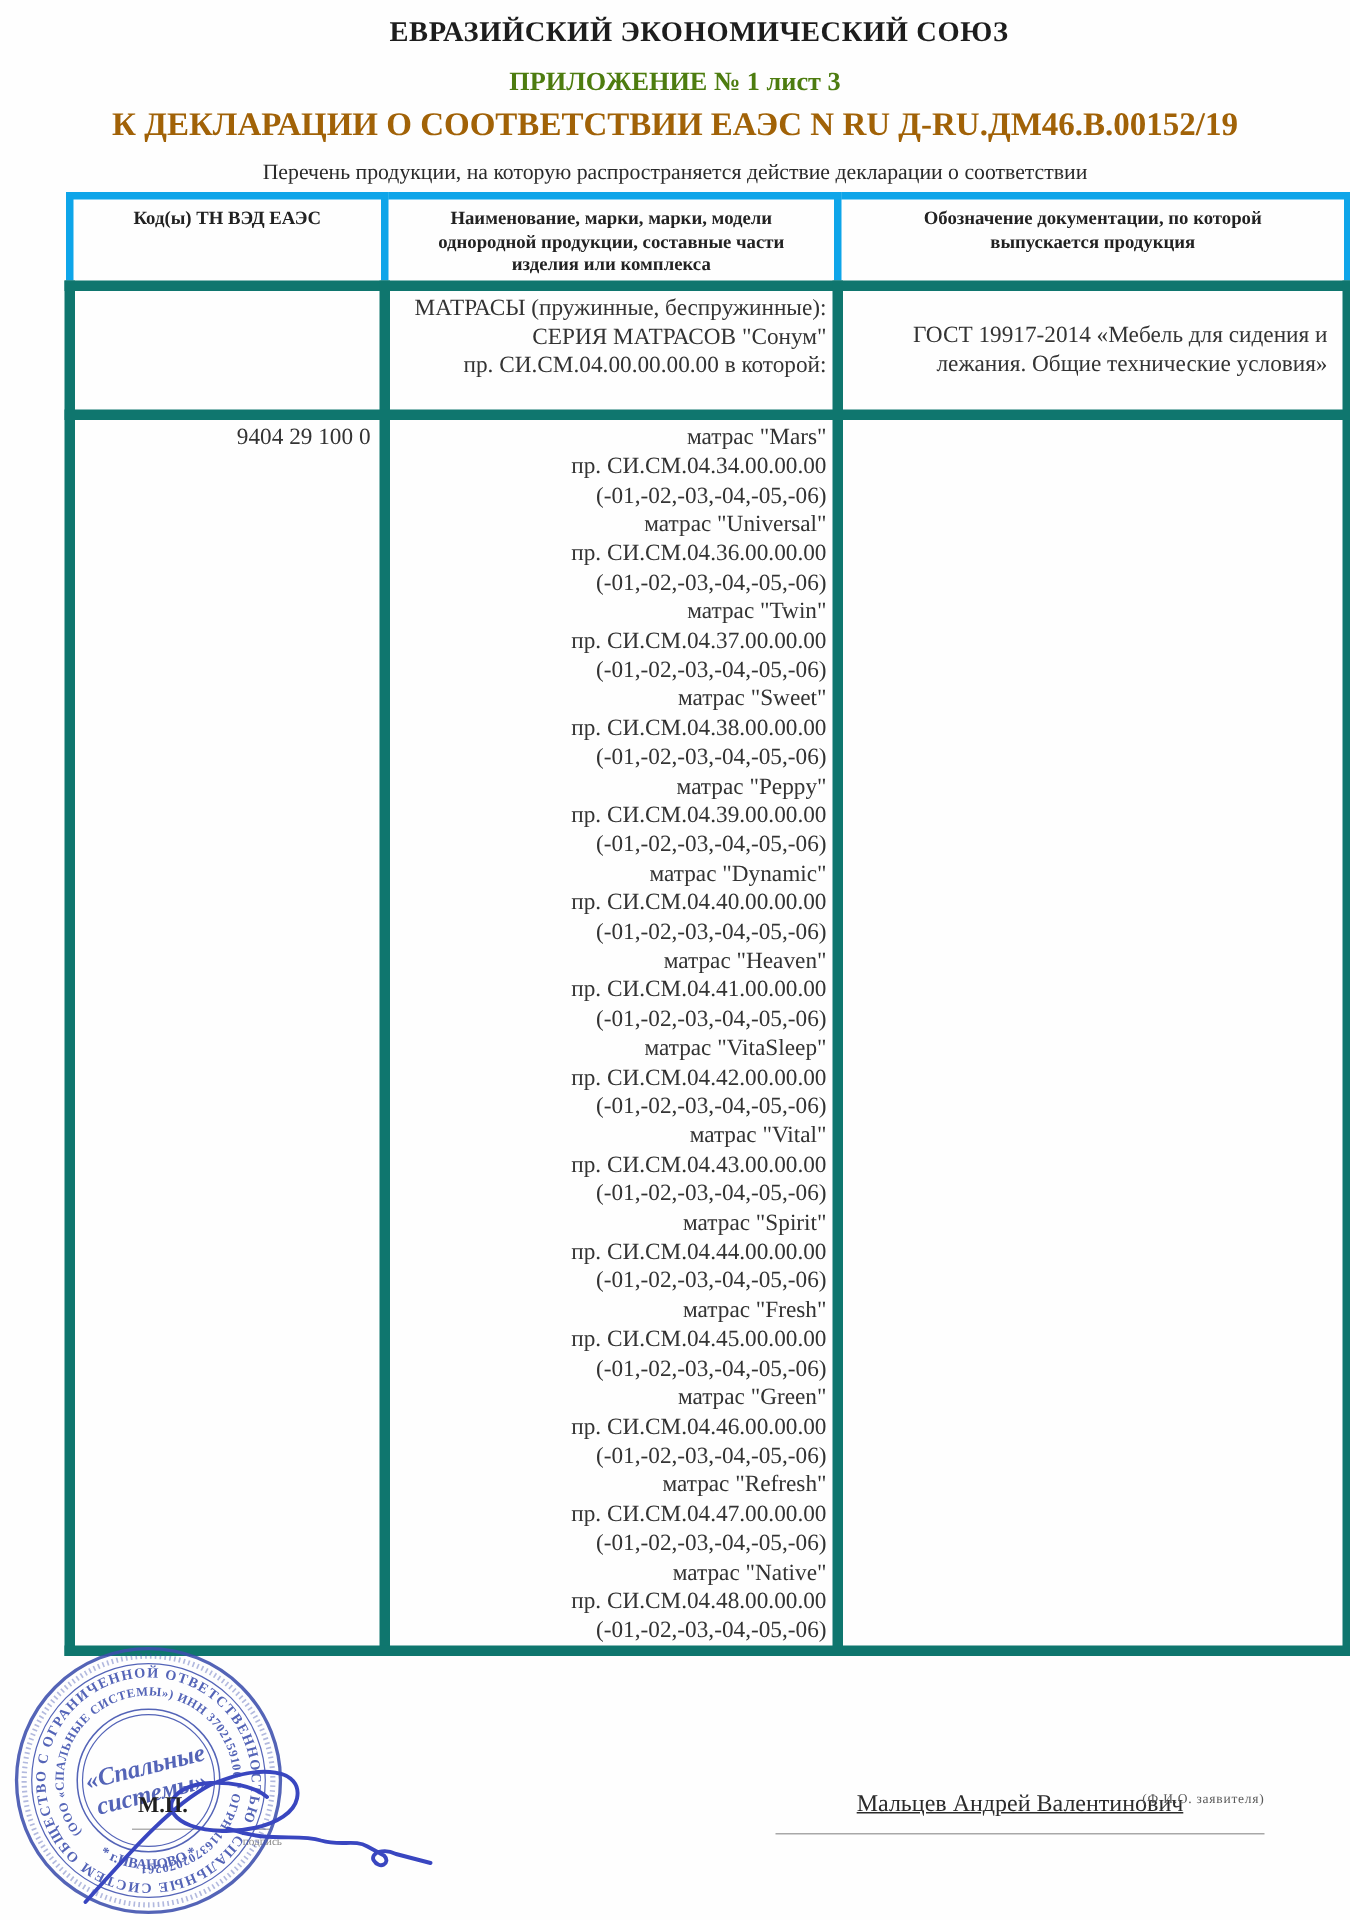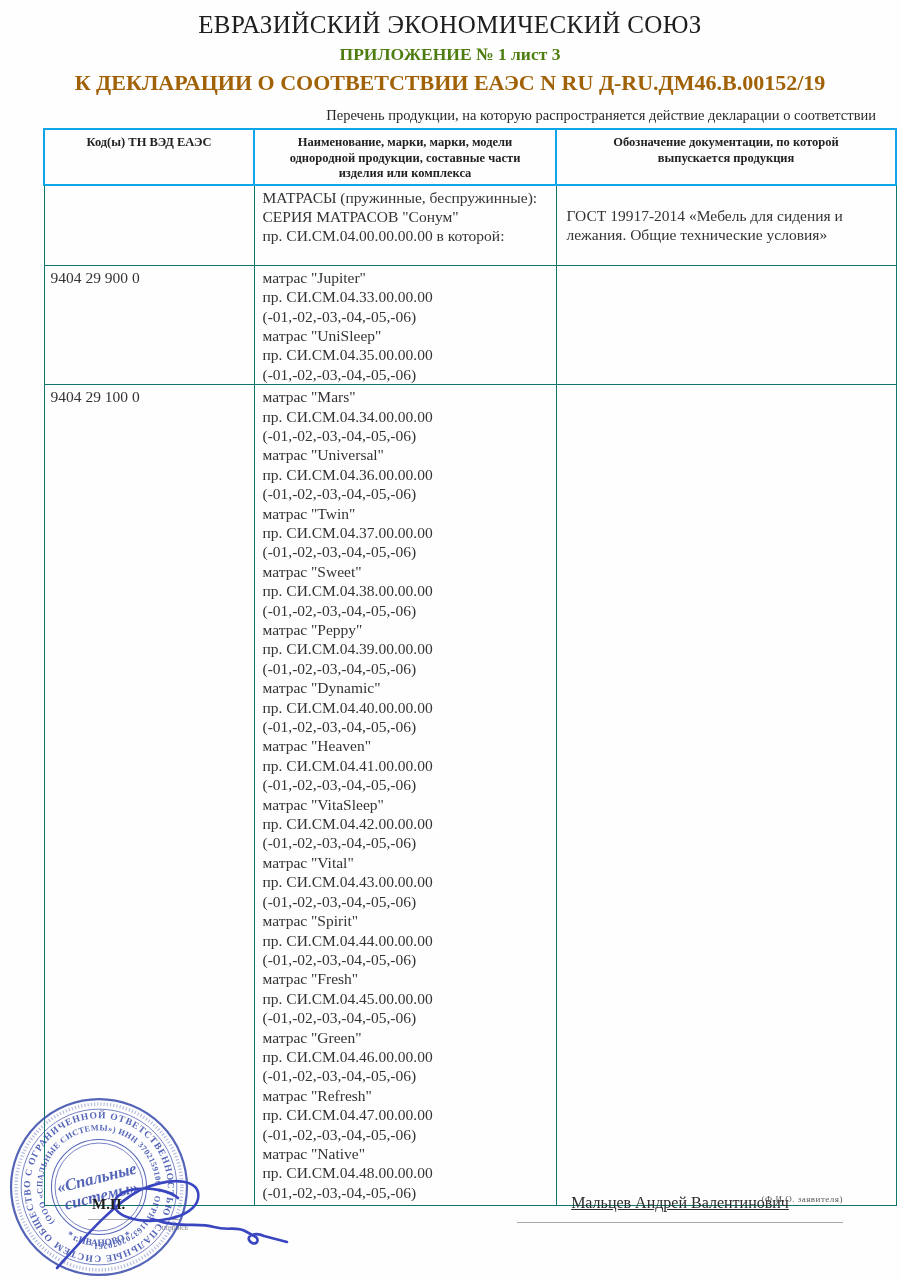--- a/index.html
+++ b/index.html
@@ -1,37 +1,37 @@
 <!DOCTYPE html>
 <html><head>
 <meta charset="utf-8">
 <style>
   html,body{margin:0;padding:0;}
   body{
     width:900px;height:1280px;background:#fefefe;position:relative;overflow:hidden;
     font-family:"Liberation Serif",serif;color:#2e2e2e;
   }
   .titles{position:absolute;left:24px;top:0;width:852px;text-align:center;}
-  .t-union{position:absolute;left:0;top:11px;width:100%;font-size:25px;font-weight:normal;color:#1d1d1d;letter-spacing:.4px;}
+  .t-union{position:absolute;left:16px;top:11px;width:100%;font-size:19px;font-weight:bold;color:#1d1d1d;letter-spacing:.4px;}
   .t-annex{position:absolute;left:0;top:44px;width:100%;font-size:17.5px;font-weight:bold;color:#4d7c0f;}
   .t-decl{position:absolute;left:0;top:70px;width:100%;font-size:22px;font-weight:bold;color:#a16207;}
-  .t-sub{position:absolute;left:0;top:107px;width:100%;font-size:14.5px;color:#2a2a2a;text-align:right;}
+  .t-sub{position:absolute;left:0;top:107px;width:100%;font-size:14.5px;color:#2a2a2a;}
 
   table.products{
     position:absolute;left:43px;top:128px;width:852px;
     border-collapse:collapse;table-layout:fixed;
   }
   col.c1{width:210px;}col.c2{width:302px;}col.c3{width:340px;}
   .products th{
-    border:2px solid #0ea5e9;font-size:12.5px;font-weight:bold;color:#222;
+    border:5px solid #0ea5e9;font-size:12.5px;font-weight:bold;color:#222;
     vertical-align:top;padding:5px 20px 2px;line-height:15.5px;height:45px;margin-top:48px;
   }
   .products th.h1{padding:5px 6px 2px;}
   .products td{
-    border:1px solid #0f766e;vertical-align:top;font-size:15.5px;color:#333;
+    border:7px solid #0f766e;vertical-align:top;font-size:15.5px;color:#333;text-align:right;
   }
   td.code-cell{padding:3px 6px;white-space:nowrap;}
   td.prod-cell{padding:2px 4px 0 8px;}
   td.prod-cell div{line-height:19.4px;white-space:nowrap;}
   td.doc-cell{padding:20px 10px;line-height:19.6px;}
 
   .mp{position:absolute;left:92px;top:1196px;font-size:15px;font-weight:600;color:#1f1f1f;z-index:6;}
   .sig-line{position:absolute;left:88px;top:1219px;width:92px;border-top:1px solid #b0b0b0;z-index:2;}
   .sig-caption{position:absolute;left:118px;top:1223px;width:70px;text-align:right;font-size:7.5px;color:#8a8a8a;z-index:2;}
   .name{position:absolute;left:517px;top:1194px;width:326px;text-align:center;font-size:16px;color:#2b2b2b;text-decoration:underline;}
@@ -66,32 +66,20 @@
   </thead>
   <tbody>
       <tr style="height: 63px;">
         <td class="code-cell"></td>
         <td class="prod-cell">
           <div>МАТРАСЫ (пружинные, беспружинные):</div>
           <div>СЕРИЯ МАТРАСОВ "Сонум"</div>
           <div>пр. СИ.СМ.04.00.00.00.00 в которой:</div>
         </td>
         <td class="doc-cell">ГОСТ 19917-2014 «Мебель для сидения и лежания. Общие технические условия»</td>
-      </tr>
-      <tr style="height: 109px;">
-        <td class="code-cell">9404 29 900 0</td>
-        <td class="prod-cell">
-          <div>матрас "Jupiter"</div>
-          <div>пр. СИ.СМ.04.33.00.00.00</div>
-          <div>(-01,-02,-03,-04,-05,-06)</div>
-          <div>матрас "UniSleep"</div>
-          <div>пр. СИ.СМ.04.35.00.00.00</div>
-          <div>(-01,-02,-03,-04,-05,-06)</div>
-        </td>
-        <td class="doc-cell"></td>
       </tr>
       <tr style="height: 821px;">
         <td class="code-cell">9404 29 100 0</td>
         <td class="prod-cell">
           <div>матрас "Mars"</div>
           <div>пр. СИ.СМ.04.34.00.00.00</div>
           <div>(-01,-02,-03,-04,-05,-06)</div>
           <div>матрас "Universal"</div>
           <div>пр. СИ.СМ.04.36.00.00.00</div>
           <div>(-01,-02,-03,-04,-05,-06)</div>

